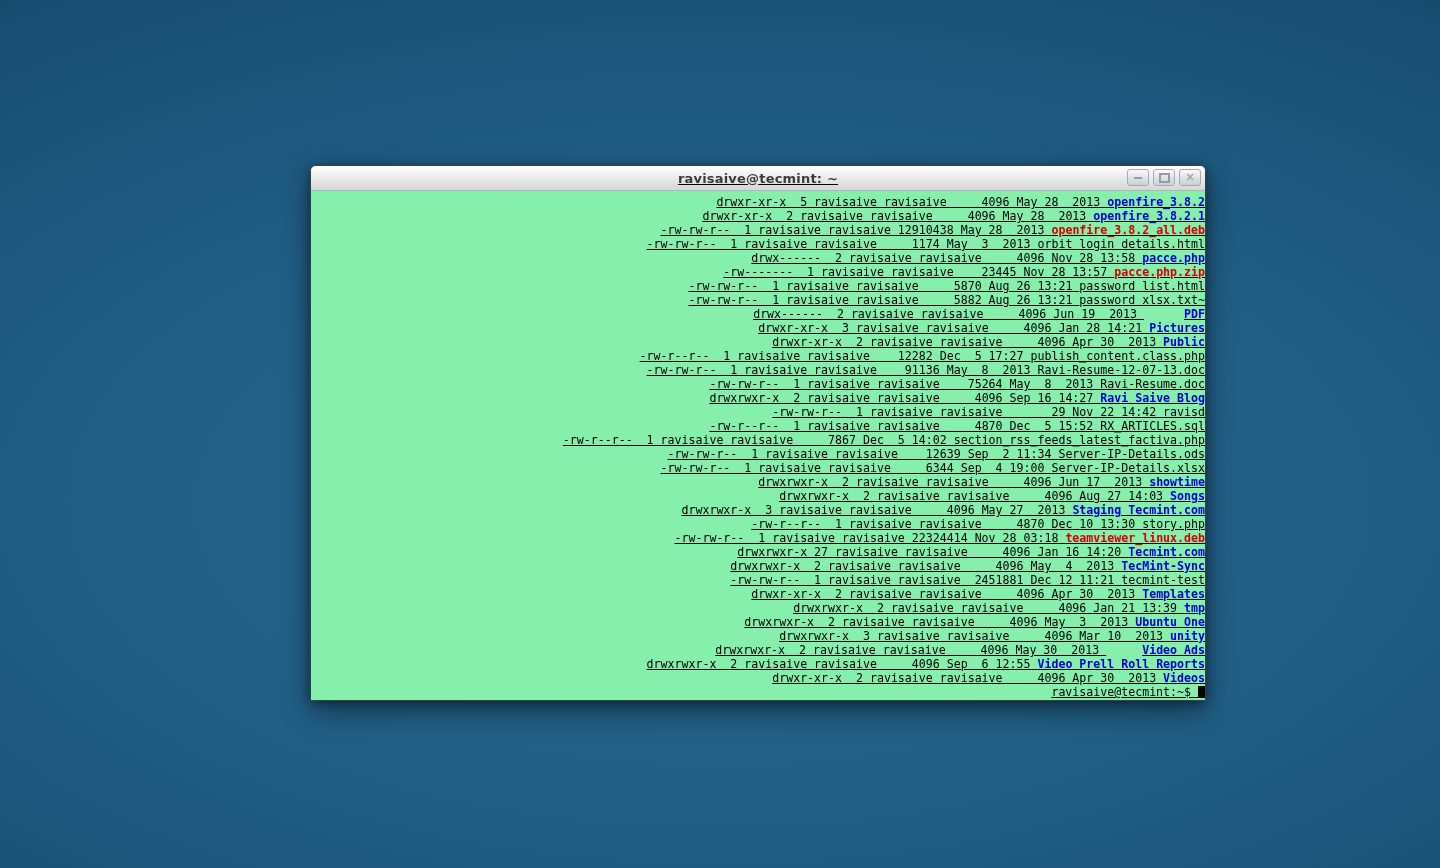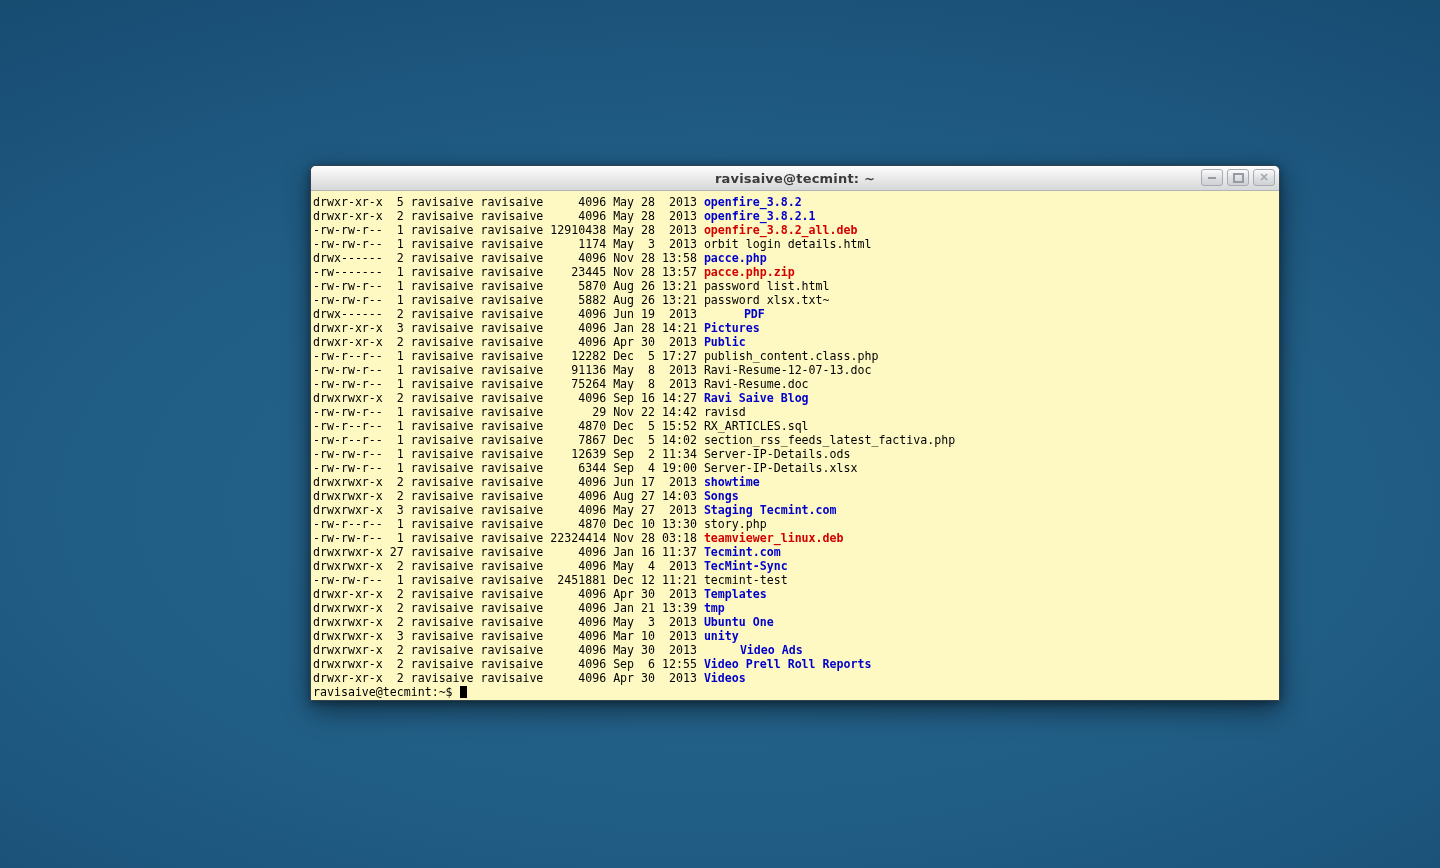--- a/index.html
+++ b/index.html
@@ -14,27 +14,28 @@
     position: relative;
     width: 1440px;
     height: 868px;
     background: radial-gradient(ellipse 115% 95% at 50% 58%,
       #27658e 0%, #215e86 38%, #1b527a 62%, #164a6e 80%, #123f60 100%);
   }
   .window {
     position: absolute;
     left: 310px;
     top: 165px;
-    width: 970px;
+    width: 896px;
     height: 536px;
     border: 1px solid #31414e;
     border-radius: 6px 6px 1px 1px;
     box-shadow: 0 10px 28px rgba(0,0,0,0.45), 0 2px 8px rgba(0,0,0,0.35);
     background: #ffffff;
     box-sizing: border-box;
+    text-decoration: underline;
   }
   .titlebar {
     position: relative;
     height: 25px;
     background: linear-gradient(#fefefe 0%, #ececec 45%, #d6d7d8 100%);
     border-bottom: 1px solid #b2b4b6;
     border-radius: 5px 5px 0 0;
     display: flex;
     align-items: center;
     justify-content: center;
@@ -79,25 +80,26 @@
   }
   .glyph-close {
     font-size: 11px;
     font-weight: bold;
     color: #a3a8af;
     line-height: 1;
   }
   .terminal {
     position: relative;
     height: 509px;
-    background: #fef9c3;
+    background: #86efac;
     padding: 4px 0 0 2px;
     box-sizing: border-box;
     overflow: hidden;
     cursor: text;
+    text-align: right;
   }
   .tline {
     font-family: "DejaVu Sans Mono", "Liberation Mono", monospace;
     font-size: 11.6px;
     line-height: 14px;
     white-space: pre;
     color: #000000;
   }
   .fname-dir, .fname-archive {
     font-weight: bold;
@@ -149,21 +151,21 @@
           <div class="tline"><span>-rw-rw-r--  1 ravisaive ravisaive       29 Nov 22 14:42 </span><span class="fname-plain" style="color: rgb(0, 0, 0);">ravisd</span></div>
           <div class="tline"><span>-rw-r--r--  1 ravisaive ravisaive     4870 Dec  5 15:52 </span><span class="fname-plain" style="color: rgb(0, 0, 0);">RX_ARTICLES.sql</span></div>
           <div class="tline"><span>-rw-r--r--  1 ravisaive ravisaive     7867 Dec  5 14:02 </span><span class="fname-plain" style="color: rgb(0, 0, 0);">section_rss_feeds_latest_factiva.php</span></div>
           <div class="tline"><span>-rw-rw-r--  1 ravisaive ravisaive    12639 Sep  2 11:34 </span><span class="fname-plain" style="color: rgb(0, 0, 0);">Server-IP-Details.ods</span></div>
           <div class="tline"><span>-rw-rw-r--  1 ravisaive ravisaive     6344 Sep  4 19:00 </span><span class="fname-plain" style="color: rgb(0, 0, 0);">Server-IP-Details.xlsx</span></div>
           <div class="tline"><span>drwxrwxr-x  2 ravisaive ravisaive     4096 Jun 17  2013 </span><span class="fname-dir" style="color: rgb(0, 0, 205);">showtime</span></div>
           <div class="tline"><span>drwxrwxr-x  2 ravisaive ravisaive     4096 Aug 27 14:03 </span><span class="fname-dir" style="color: rgb(0, 0, 205);">Songs</span></div>
           <div class="tline"><span>drwxrwxr-x  3 ravisaive ravisaive     4096 May 27  2013 </span><span class="fname-dir" style="color: rgb(0, 0, 205);">Staging Tecmint.com</span></div>
           <div class="tline"><span>-rw-r--r--  1 ravisaive ravisaive     4870 Dec 10 13:30 </span><span class="fname-plain" style="color: rgb(0, 0, 0);">story.php</span></div>
           <div class="tline"><span>-rw-rw-r--  1 ravisaive ravisaive 22324414 Nov 28 03:18 </span><span class="fname-archive" style="color: rgb(212, 0, 0);">teamviewer_linux.deb</span></div>
-          <div class="tline"><span>drwxrwxr-x 27 ravisaive ravisaive     4096 Jan 16 11:37 </span><span class="fname-dir" style="color: rgb(0, 0, 205);">Tecmint.com</span></div>
+          <div class="tline"><span>drwxrwxr-x 27 ravisaive ravisaive     4096 Jan 16 14:20 </span><span class="fname-dir" style="color: rgb(0, 0, 205);">Tecmint.com</span></div>
           <div class="tline"><span>drwxrwxr-x  2 ravisaive ravisaive     4096 May  4  2013 </span><span class="fname-dir" style="color: rgb(0, 0, 205);">TecMint-Sync</span></div>
           <div class="tline"><span>-rw-rw-r--  1 ravisaive ravisaive  2451881 Dec 12 11:21 </span><span class="fname-plain" style="color: rgb(0, 0, 0);">tecmint-test</span></div>
           <div class="tline"><span>drwxr-xr-x  2 ravisaive ravisaive     4096 Apr 30  2013 </span><span class="fname-dir" style="color: rgb(0, 0, 205);">Templates</span></div>
           <div class="tline"><span>drwxrwxr-x  2 ravisaive ravisaive     4096 Jan 21 13:39 </span><span class="fname-dir" style="color: rgb(0, 0, 205);">tmp</span></div>
           <div class="tline"><span>drwxrwxr-x  2 ravisaive ravisaive     4096 May  3  2013 </span><span class="fname-dir" style="color: rgb(0, 0, 205);">Ubuntu One</span></div>
           <div class="tline"><span>drwxrwxr-x  3 ravisaive ravisaive     4096 Mar 10  2013 </span><span class="fname-dir" style="color: rgb(0, 0, 205);">unity</span></div>
           <div class="tline"><span>drwxrwxr-x  2 ravisaive ravisaive     4096 May 30  2013 </span><span class="fname-dir" style="color: rgb(0, 0, 205); margin-left: 36px;">Video Ads</span></div>
           <div class="tline"><span>drwxrwxr-x  2 ravisaive ravisaive     4096 Sep  6 12:55 </span><span class="fname-dir" style="color: rgb(0, 0, 205);">Video Prell Roll Reports</span></div>
           <div class="tline"><span>drwxr-xr-x  2 ravisaive ravisaive     4096 Apr 30  2013 </span><span class="fname-dir" style="color: rgb(0, 0, 205);">Videos</span></div>
         </div>

